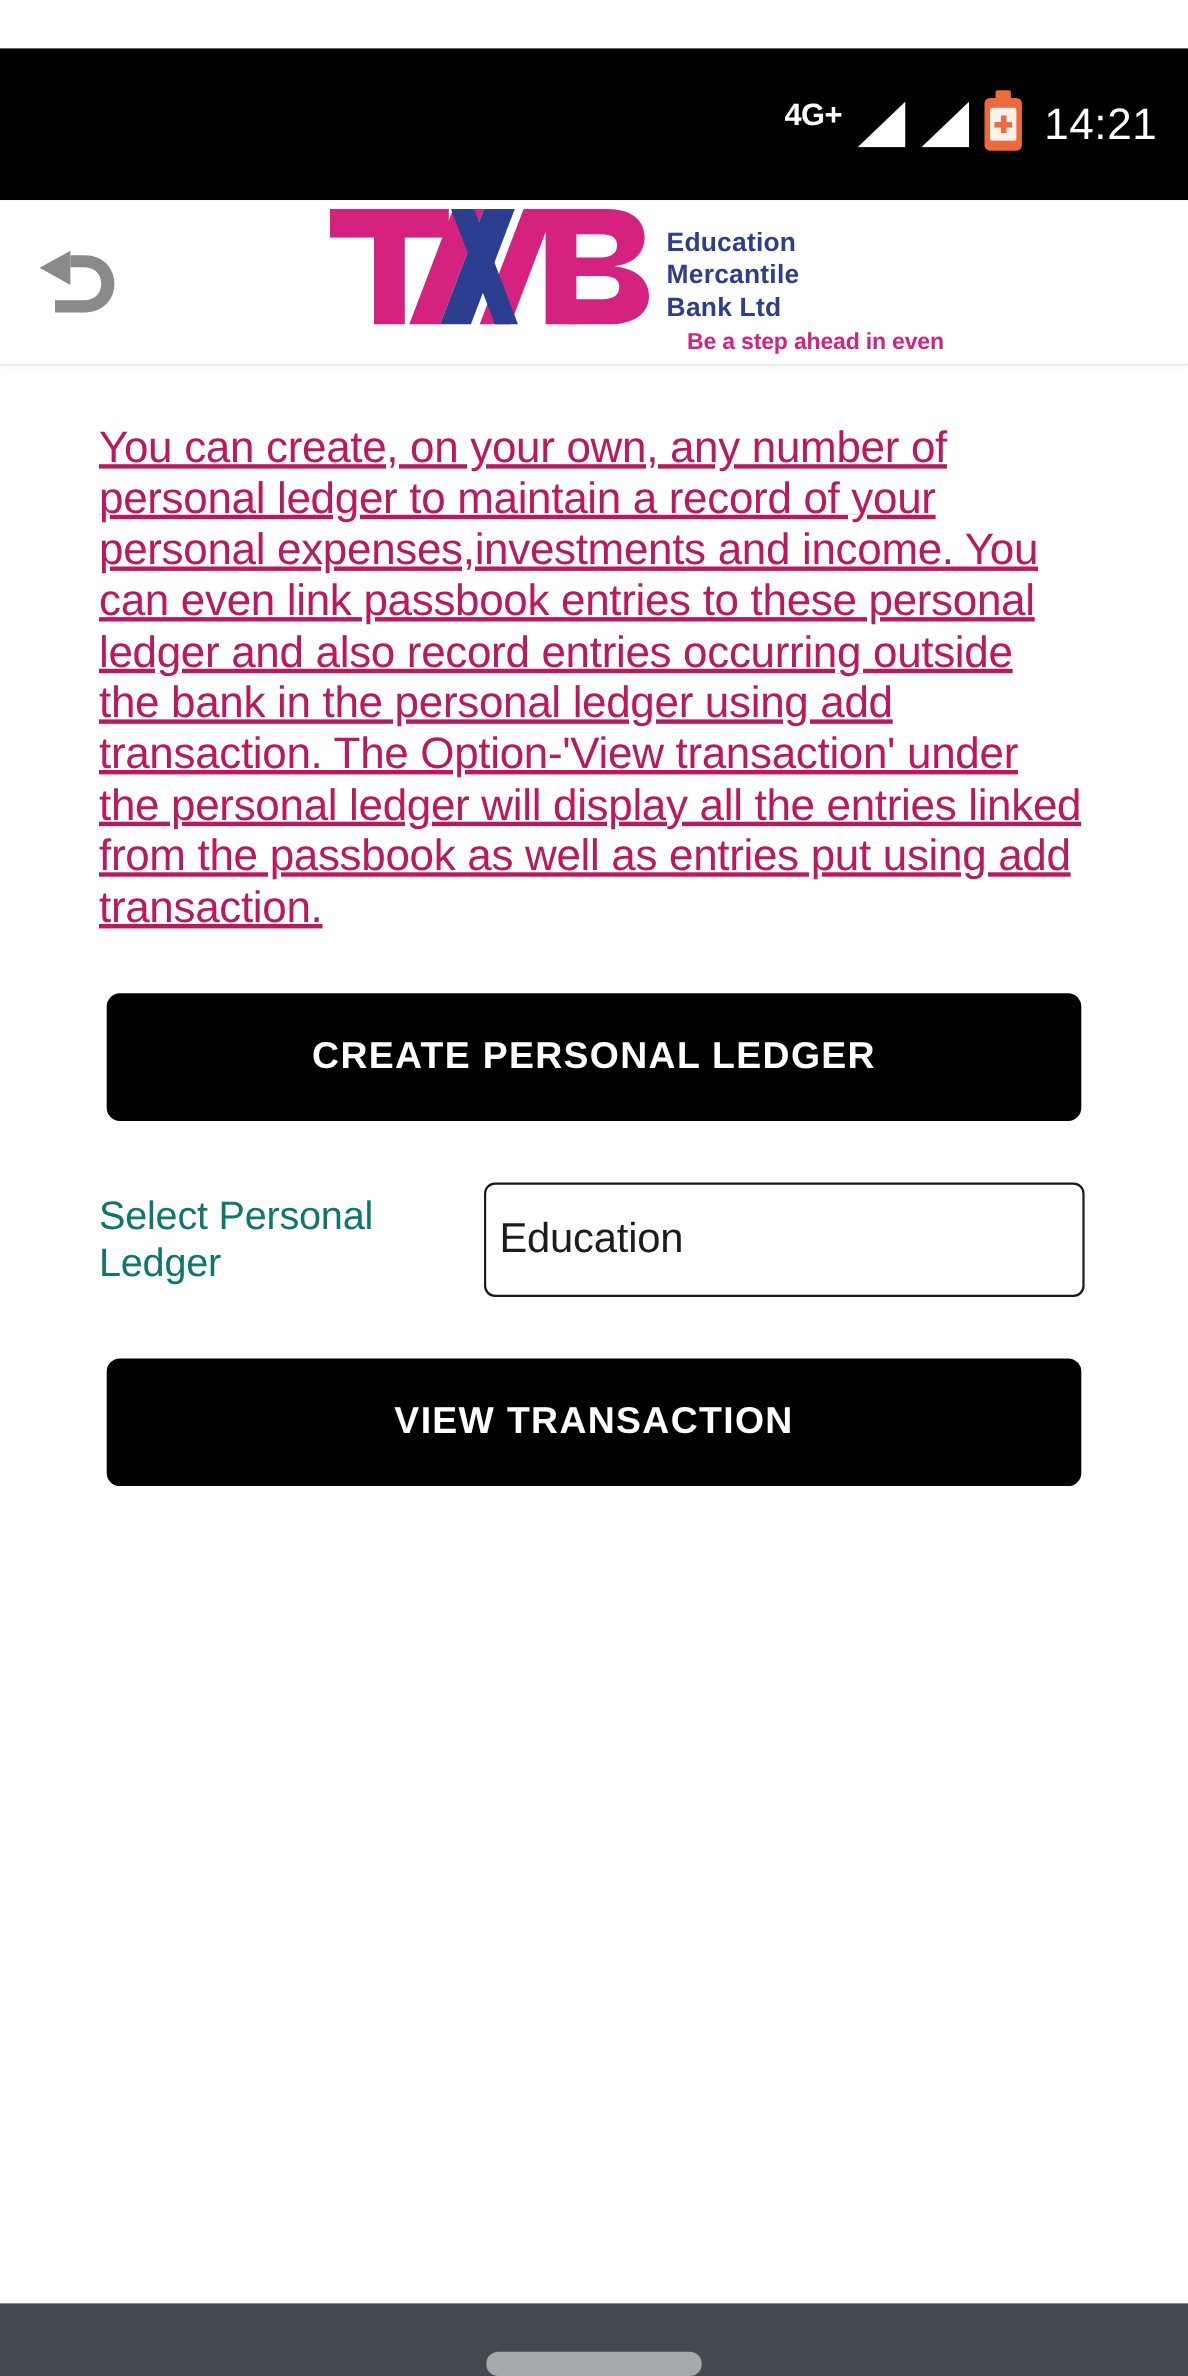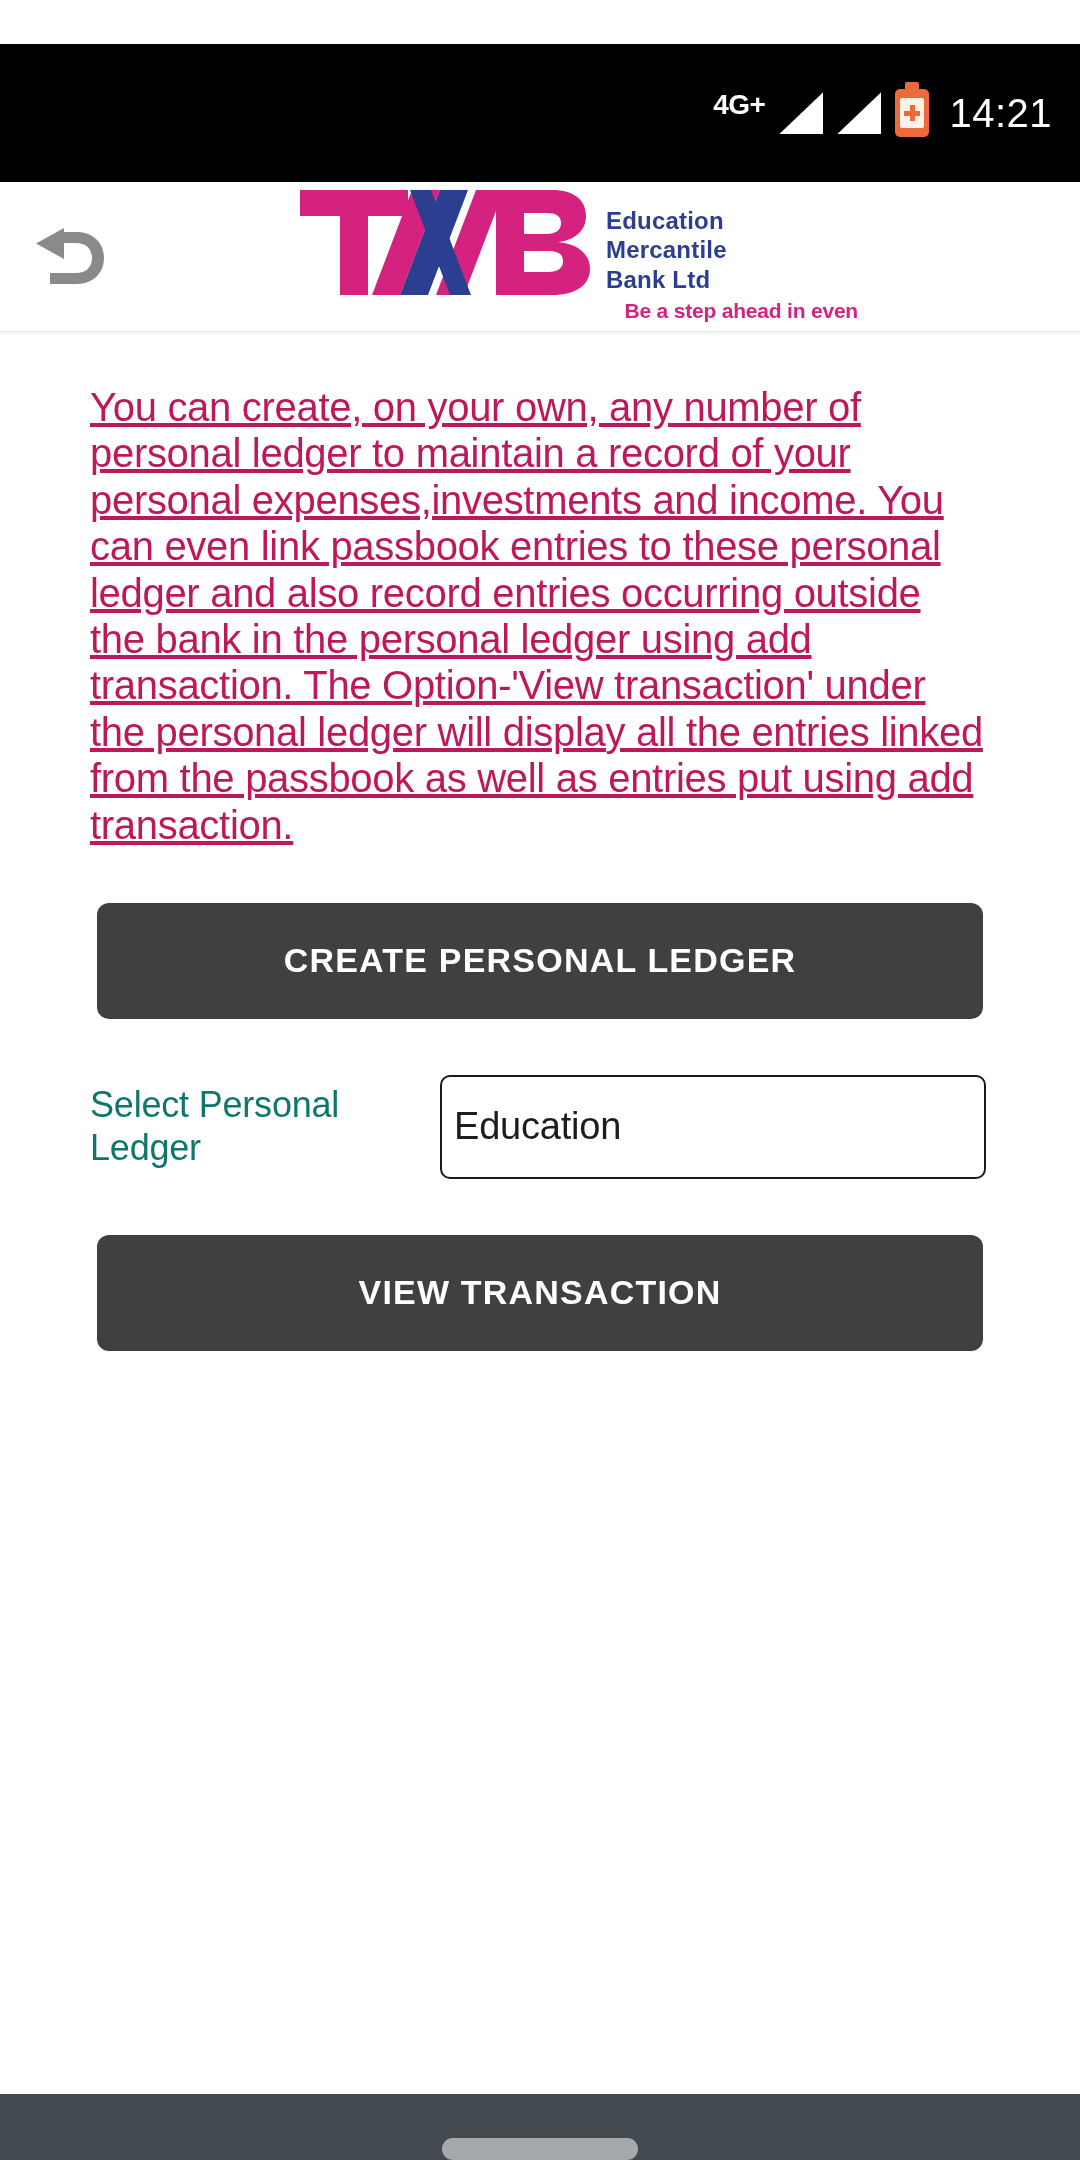--- a/index.html
+++ b/index.html
@@ -99,21 +99,21 @@
   }
   .paragraph {
     margin:0 94px 0 90px;
     font-size:40px; line-height:1.16;
     color:#be185d; letter-spacing:-0.3px;text-decoration:underline;
   }
   .btn {
     display:block;
     margin:0 auto;
     width:886px; height:116px;
-    background:#404040; color:#ffffff;
+    background:#000000; color:#ffffff;
     border:none; border-radius:12px;
     font-family:"Liberation Sans", sans-serif;
     font-size:34px; font-weight:bold;
     letter-spacing:1.2px; cursor:pointer;
     text-align:center;
   }
   .btn-create { margin-top:55px; }
   .btn-add    { margin-top:58px; }
   .btn-view   { margin-top:56px; }
 

